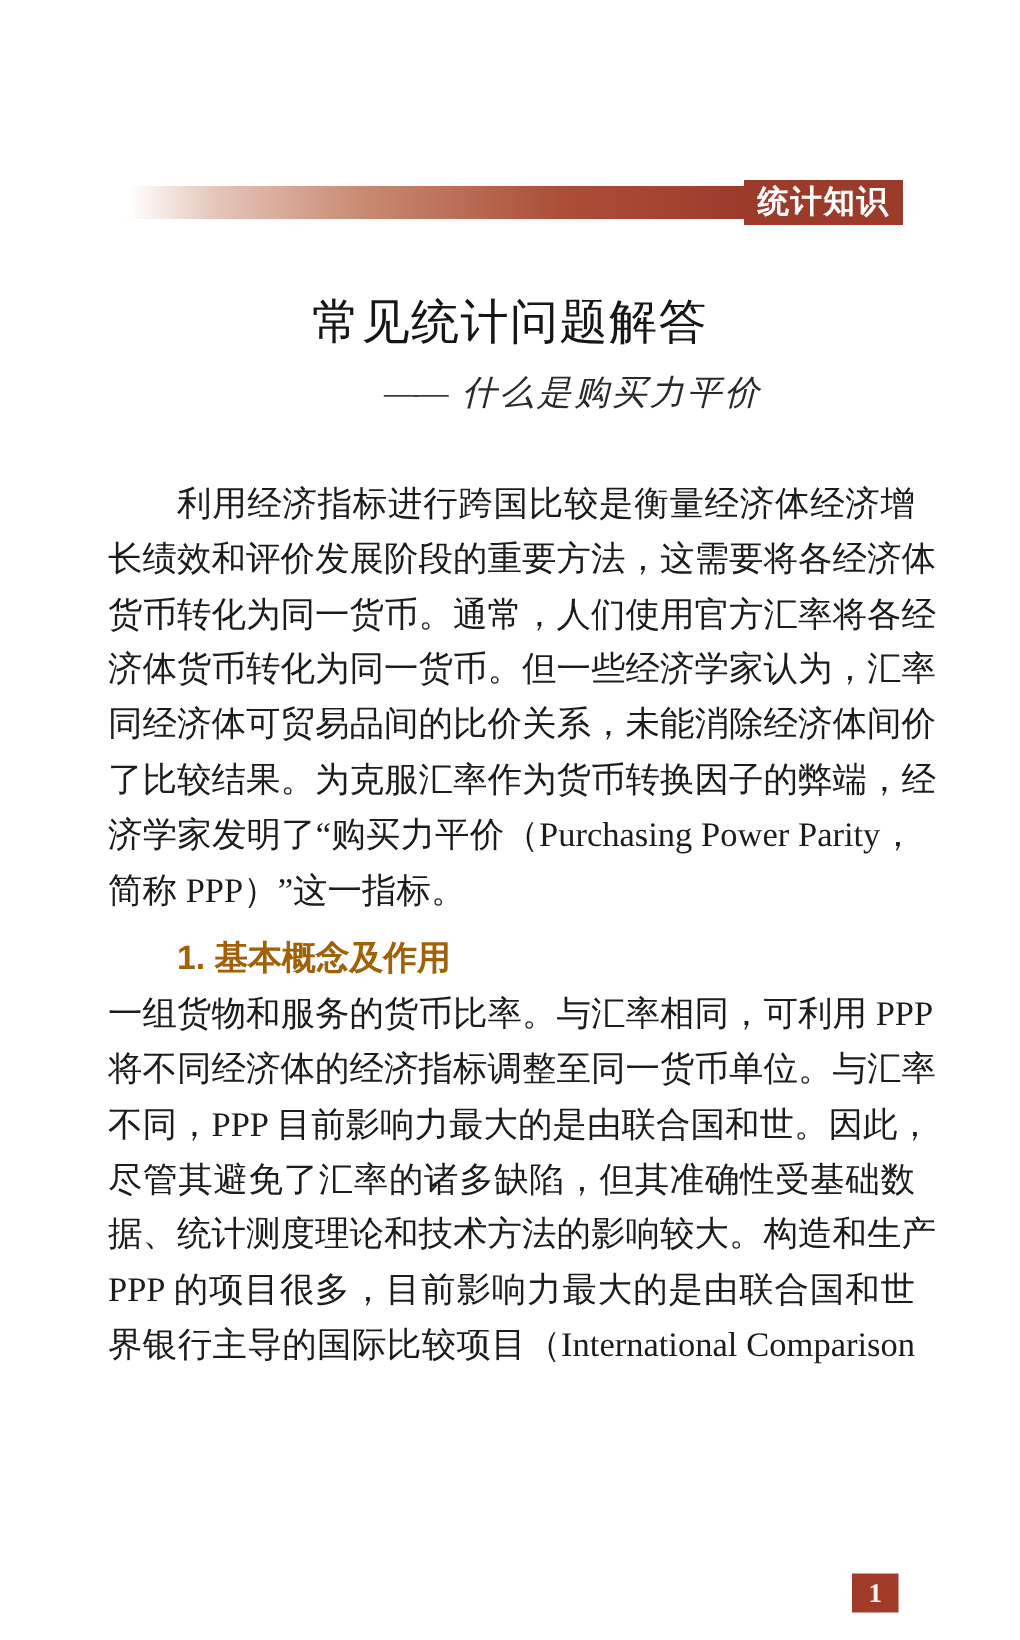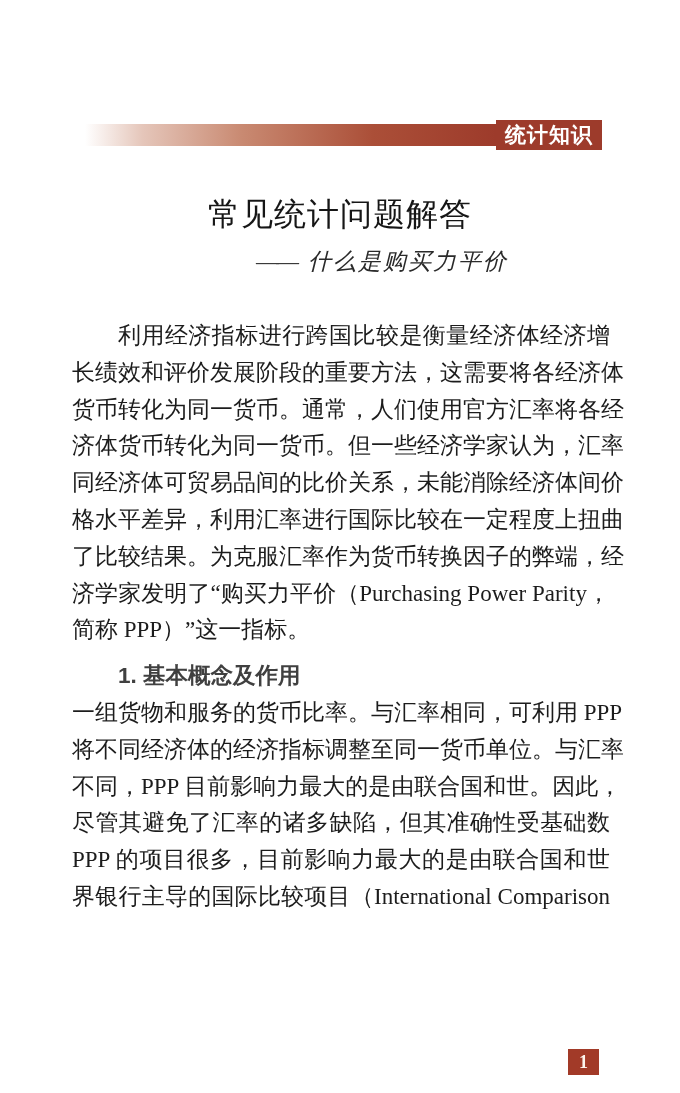--- a/index.html
+++ b/index.html
@@ -104,21 +104,21 @@
     text-indent: 46px;
   }
   .section-heading {
     margin: 9px 0 0 0;
     padding-left: 46px;
     font-family: "Liberation Sans", "DejaVu Sans", sans-serif;
     font-weight: bold;
     font-size: 22.5px;
     line-height: 36.8px;
     height: 36.8px;
-    color: #404040;
+    color: #a16207;
   }
 
   
   .page-number {
     position: absolute;
     left: 568px;
     top: 1017px;
     width: 31px;
     height: 26px;
     background: var(--accent_badge);
@@ -143,31 +143,31 @@
     <span class="dash">——</span><span>什么是购买力平价</span>
   </div>
 
   <div class="body-text">
     <div>
         <div class="line indent">利用经济指标进行跨国比较是衡量经济体经济增</div>
         <div class="line">长绩效和评价发展阶段的重要方法，这需要将各经济体</div>
         <div class="line">货币转化为同一货币。通常，人们使用官方汇率将各经</div>
         <div class="line">济体货币转化为同一货币。但一些经济学家认为，汇率</div>
         <div class="line">同经济体可贸易品间的比价关系，未能消除经济体间价</div>
-        <div class="line">格水平差异，利用汇率进行国际比较在一定程度上扭曲</div>
         <div class="line">了比较结果。为克服汇率作为货币转换因子的弊端，经</div>
         <div class="line">济学家发明了“购买力平价（Purchasing Power Parity，</div>
         <div class="line last">简称 PPP）”这一指标。</div>
       </div>
     <h2 class="section-heading">1. 基本概念及作用</h2>
     <div>
         <div class="line">一组货物和服务的货币比率。与汇率相同，可利用 PPP</div>
         <div class="line">将不同经济体的经济指标调整至同一货币单位。与汇率</div>
         <div class="line">不同，PPP 目前影响力最大的是由联合国和世。因此，</div>
         <div class="line">尽管其避免了汇率的诸多缺陷，但其准确性受基础数</div>
+        <div class="line">据、统计测度理论和技术方法的影响较大。构造和生产</div>
         <div class="line">PPP 的项目很多，目前影响力最大的是由联合国和世</div>
         <div class="line">界银行主导的国际比较项目（International Comparison</div>
       </div>
   </div>
 
   <div class="page-number">1</div>
 
 </div>
 
 </body></html>

